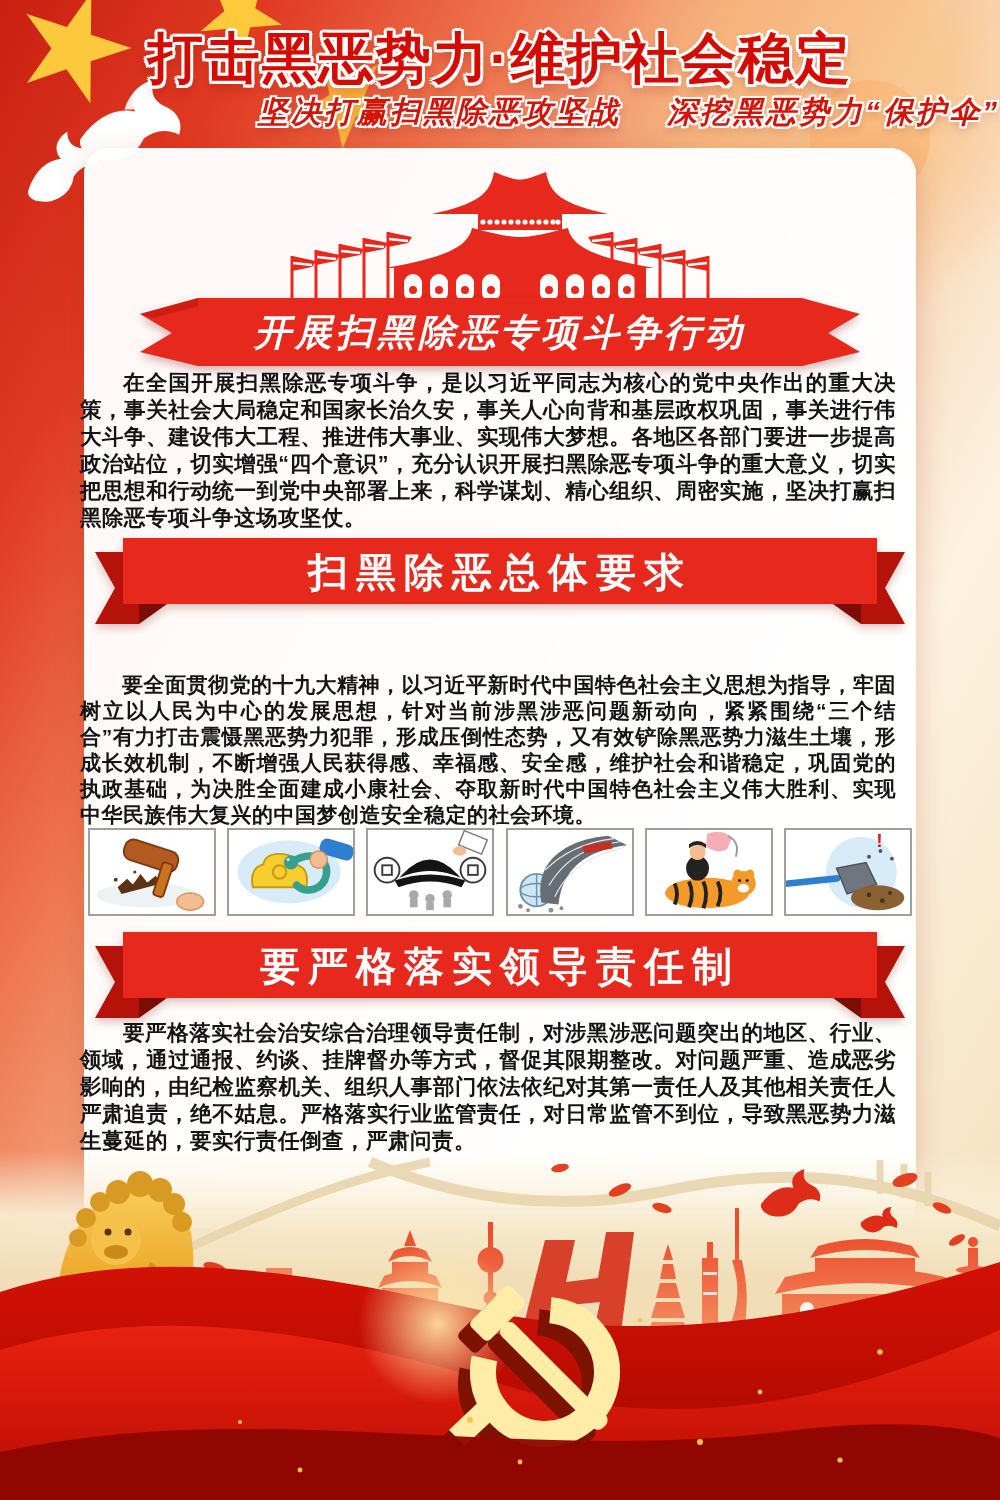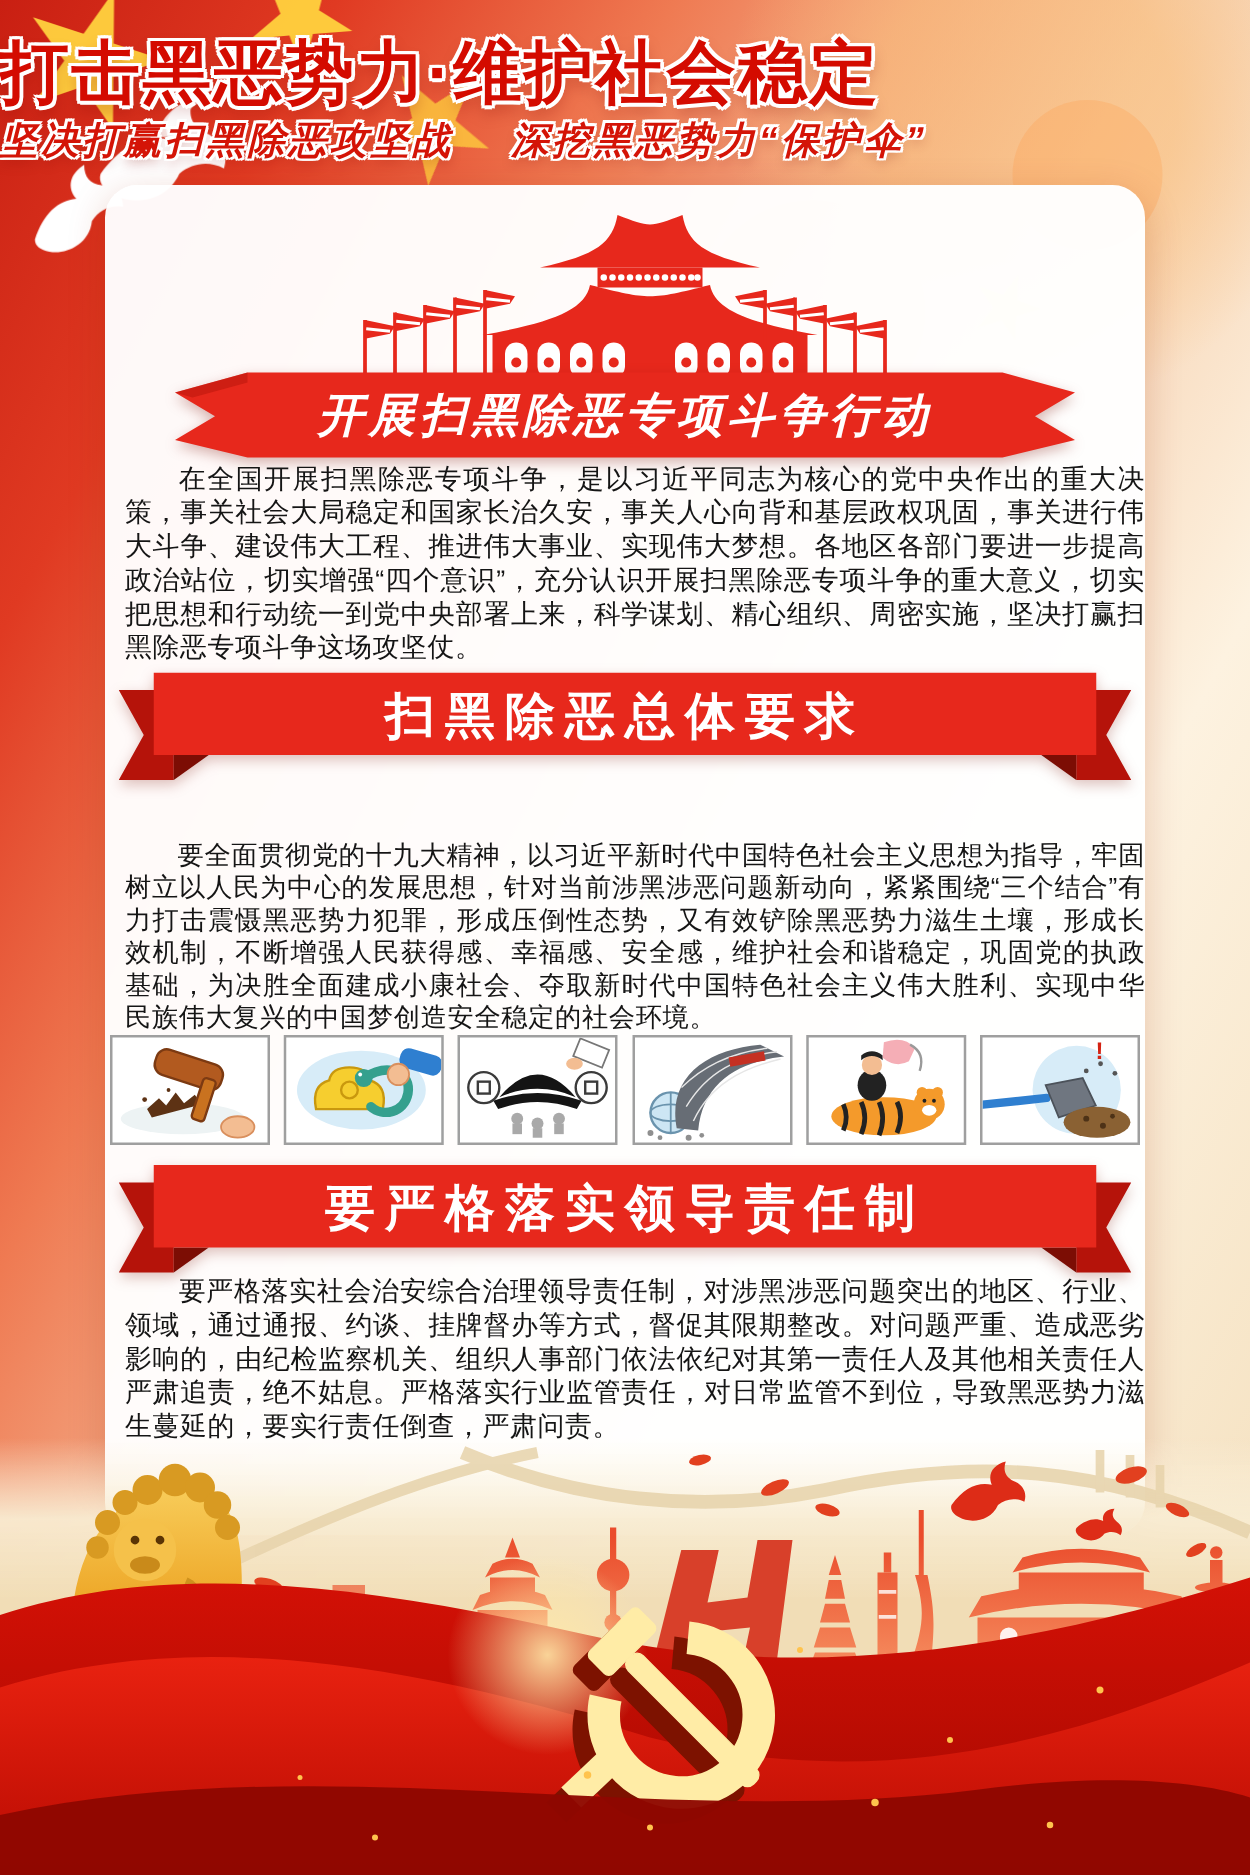--- a/index.html
+++ b/index.html
@@ -5,50 +5,50 @@
   html,body{margin:0;padding:0;background:#fff;}
   .poster{
     position:relative;width:1000px;height:1500px;overflow:hidden;
     background:
       radial-gradient(circle at 82% 6%, rgba(250,190,120,.55) 0 120px, rgba(250,190,120,0) 240px),
       linear-gradient(118deg,#c91f12 0%,#e03a22 15%,#ef7a52 30%,#f6cfae 52%,#fdf2e0 70%,#f3ddb8 100%);
     font-family:"Liberation Sans","DejaVu Sans",sans-serif;
   }
   
   .title{
-    position:absolute;top:22px;left:0;width:100%;
+    position:absolute;top:22px;left:0;width:100%;text-align:center;
     font-size:55px;font-weight:900;color:#d40b00;letter-spacing:2px;white-space:nowrap;
     text-shadow:3px 0 0 #fff,-3px 0 0 #fff,0 3px 0 #fff,0 -3px 0 #fff,
       2.5px 2.5px 0 #fff,-2.5px 2.5px 0 #fff,2.5px -2.5px 0 #fff,-2.5px -2.5px 0 #fff,
       0 7px 12px rgba(130,10,0,.35);
   }
   .subtitle{
-    position:absolute;top:92px;left:0;width:100%;text-align:left;
+    position:absolute;top:92px;left:0;width:100%;text-align:right;
     font-size:30px;font-weight:900;color:#d41407;letter-spacing:3px;white-space:nowrap;
     text-shadow:2px 0 0 #fff,-2px 0 0 #fff,0 2px 0 #fff,0 -2px 0 #fff,
       2px 2px 0 #fff,-2px 2px 0 #fff,2px -2px 0 #fff,-2px -2px 0 #fff,0 5px 9px rgba(130,10,0,.3);
     font-style:italic;
   }
   .subtitle .gap{display:inline-block;width:46px;}
   
   .panel{
     position:absolute;left:84px;top:148px;width:832px;height:1080px;
     background:rgba(255,255,255,.97);border-radius:26px;
     box-shadow:0 8px 30px rgba(160,40,10,.22);
   }
   
   .tiananmen{position:absolute;left:180px;top:156px;width:640px;height:180px;}
   .banner1{position:absolute;left:140px;top:292px;width:720px;height:80px;filter:drop-shadow(0 4px 5px rgba(120,10,0,.3));}
   .ribbon{position:absolute;left:95px;width:810px;height:104px;filter:drop-shadow(0 4px 5px rgba(120,10,0,.25));}
   #banner2{top:538px;} #banner3{top:932px;}
   .banner-text{font-weight:900;fill:#ffffff;}
   
   .paragraph{
-    position:absolute;left:100px;width:816px;margin:0;
-    font-size:21.5px;line-height:27px;font-weight:400;color:#151515;
+    position:absolute;left:80px;width:816px;margin:0;
+    font-size:21.5px;line-height:27px;font-weight:700;color:#151515;
     text-align:justify;text-indent:2em;letter-spacing:.5px;
   }
   #para1{top:370px;}
   #para2{top:638px;font-size:21px;line-height:26px;margin-top:34px;}
   #para3{top:1020px;}
   
   .cartoons{position:absolute;left:88px;top:828px;width:824px;display:flex;justify-content:space-between;}
   .cartoon{width:128px;height:88px;background:#fff;border:2px solid #9f9f9f;box-sizing:border-box;overflow:hidden;}
   .cartoon svg{display:block;width:100%;height:100%;}
   

